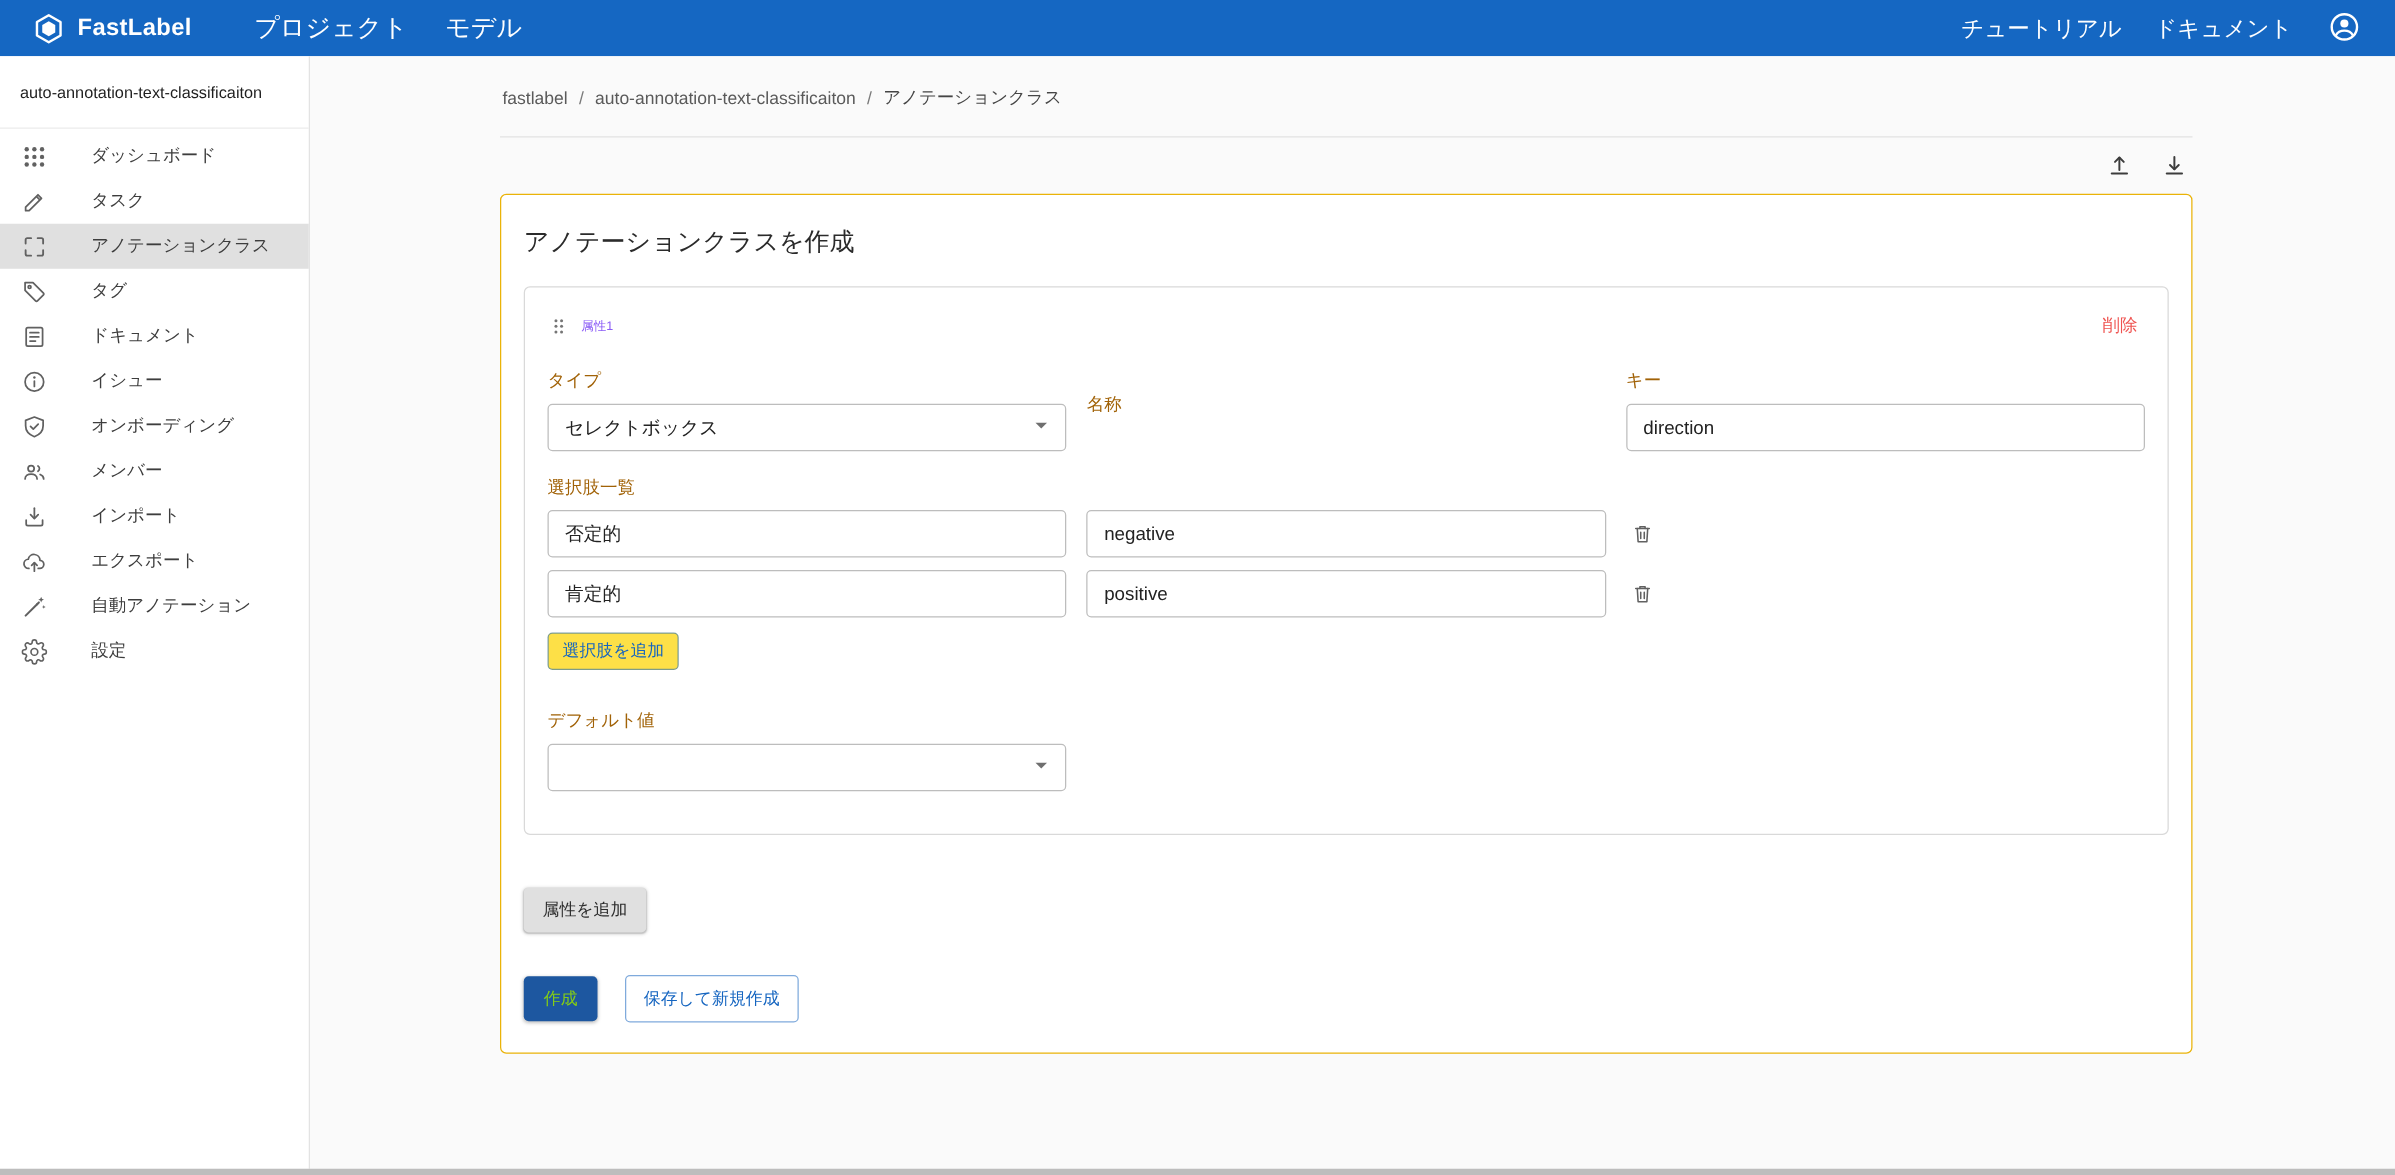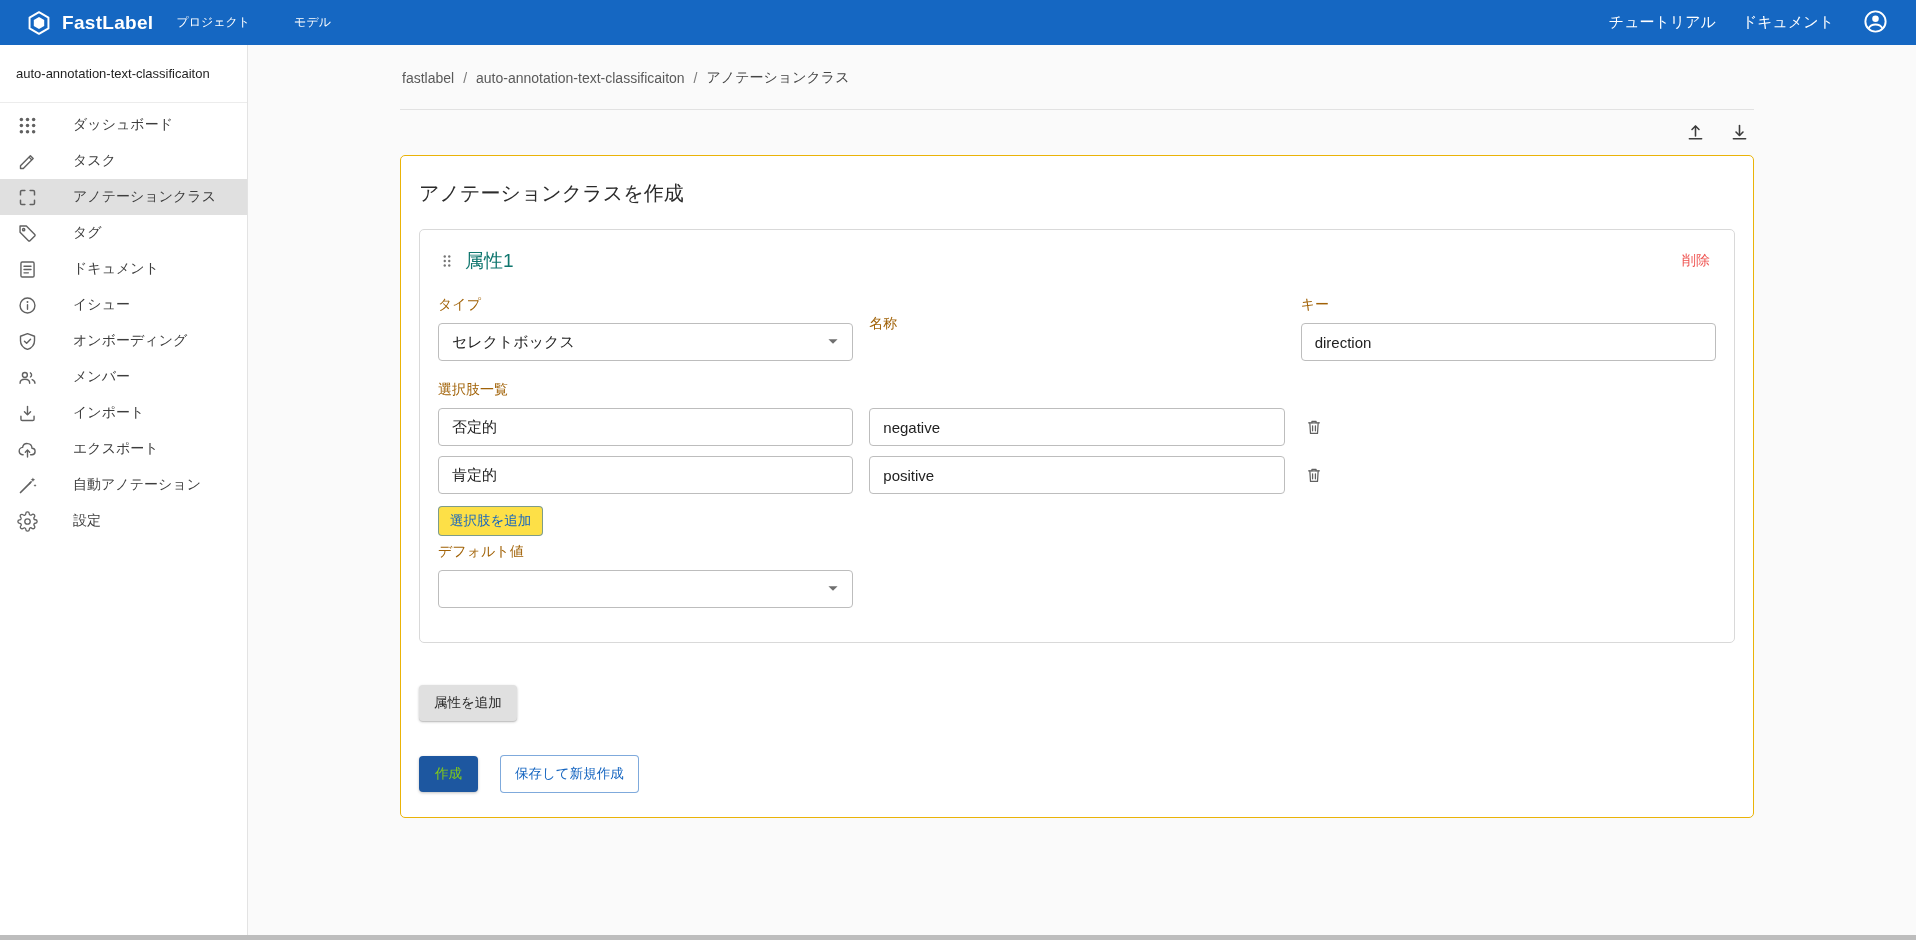--- a/index.html
+++ b/index.html
@@ -3,24 +3,24 @@
 <meta charset="utf-8">
 <style>
   *{margin:0;padding:0;box-sizing:border-box}
   html,body{width:1916px;height:940px}
   body{font-family:"Liberation Sans","DejaVu Sans",sans-serif;background:#fafafa;overflow:hidden;position:relative}
 
   
   .topbar{height:45px;background:#1567c2;color:#fff;display:flex;align-items:center;padding:0 26px}
   .brand{display:flex;align-items:center;gap:10px;font-size:19px;font-weight:bold;letter-spacing:.3px;cursor:pointer}
   .brand svg{display:block}
-  .topnav{display:flex;gap:44px;margin-left:23px;font-size:12px}
+  .topnav{display:flex;gap:30px;margin-left:50px;font-size:20px}
   .nav-link{cursor:pointer;white-space:nowrap}
   .topbar-spacer{flex:1}
-  .topbar-right{display:flex;align-items:center;gap:26px;font-size:15px}
+  .topbar-right{display:flex;align-items:center;gap:26px;font-size:18px}
   .account-btn{background:none;border:none;cursor:pointer;width:30px;height:30px;display:flex;align-items:center;justify-content:center}
 
   
   .layout{display:flex;height:890px}
   .sidebar{width:248px;background:#fff;border-right:1px solid #e3e3e3;flex-shrink:0}
   .project-name{height:58px;display:flex;align-items:center;padding:0 16px;font-size:13px;color:#1f1f1f;border-bottom:1px solid #ececec;overflow:hidden;white-space:nowrap}
   .menu{padding-top:4px}
   .side-item{height:36px;display:flex;align-items:center;padding-left:17px;cursor:pointer}
   .side-item.selected{background:#e0e0e0}
   .side-icon{width:56px;display:flex;align-items:center;flex-shrink:0}
@@ -41,40 +41,40 @@
   .tool-btn svg{width:21px;height:21px;display:block}
 
   
   .card{background:#fff;border:1px solid #eab308;border-radius:5px;padding:24px 18px 24px}
   .card-title{font-size:20px;color:#2b2b2b;font-weight:400}
 
   .attr-box{margin-top:22px;border:1px solid #d9d9d9;border-radius:5px;padding:18px 18px 34px}
   .attr-head{display:flex;align-items:center}
   .drag{width:18px;height:18px;margin-right:9px;cursor:grab;display:flex;align-items:center}
   .drag svg{width:18px;height:18px;display:block}
-  .attr-title{font-size:19px;color:#0f766e;font-weight:500}
+  .attr-title{font-size:10px;color:#8b5cf6;font-weight:500}
   .attr-delete{margin-left:auto;color:#ef5350;font-size:14px;cursor:pointer;background:none;border:none;font-family:inherit;padding:4px 6px}
 
   .grid3{display:grid;grid-template-columns:1fr 1fr 1fr;column-gap:16px;row-gap:10px;align-items:center}
   .form-row{margin-top:22px}
   .cell{display:block}
   .flabel{font-size:14px;color:#a16207;margin-bottom:9px;display:block}
   .field{height:38px;width:100%;border:1px solid #bdbdbd;border-radius:4px;background:#fff;font-size:15px;color:#222;padding:10px 13px;font-family:inherit;outline:none;display:block}
   .select{display:flex;align-items:center;justify-content:space-between;cursor:pointer;padding-right:8px}
   .select .sel-val{overflow:hidden;white-space:nowrap}
   .caret{width:22px;height:22px;flex-shrink:0}
 
   .section-label{margin-top:20px;margin-bottom:0}
   .options-grid{margin-top:9px}
   .trash-btn{background:none;border:none;cursor:pointer;width:26px;height:26px;justify-self:start;display:flex;align-items:center;justify-content:center}
   .trash-btn svg{width:20px;height:20px;display:block}
 
   .add-option{margin-top:12px;display:inline-block;background:#fde047;border:1px solid rgba(21,101,192,.55);color:#1565c0;border-radius:4px;font-size:13.5px;padding:5px 11px;cursor:pointer;font-family:inherit}
 
-  .default-label{margin-top:7px}
+  .default-label{margin-top:32px}
 
   .add-attr{margin-top:42px;background:#e0e0e0;border:none;border-radius:4px;padding:9px 15px;font-size:13.5px;color:#2b2b2b;cursor:pointer;font-family:inherit;box-shadow:0 1px 3px rgba(0,0,0,.2),0 1px 1px rgba(0,0,0,.12)}
 
   .actions{margin-top:34px;display:flex;gap:22px;align-items:center}
   .btn-primary{background:#1d57a0;color:#84cc16;border:none;border-radius:4px;padding:9px 16px;font-size:13.5px;cursor:pointer;font-family:inherit;box-shadow:0 1px 3px rgba(0,0,0,.25)}
   .btn-outline{background:#fff;color:#1565c0;border:1px solid rgba(21,101,192,.55);border-radius:4px;padding:9px 14px;font-size:13.5px;cursor:pointer;font-family:inherit}
 
   .hscroll{position:absolute;left:0;bottom:0;width:100%;height:5px;background:#bdbdbd}
 </style>
 </head>

